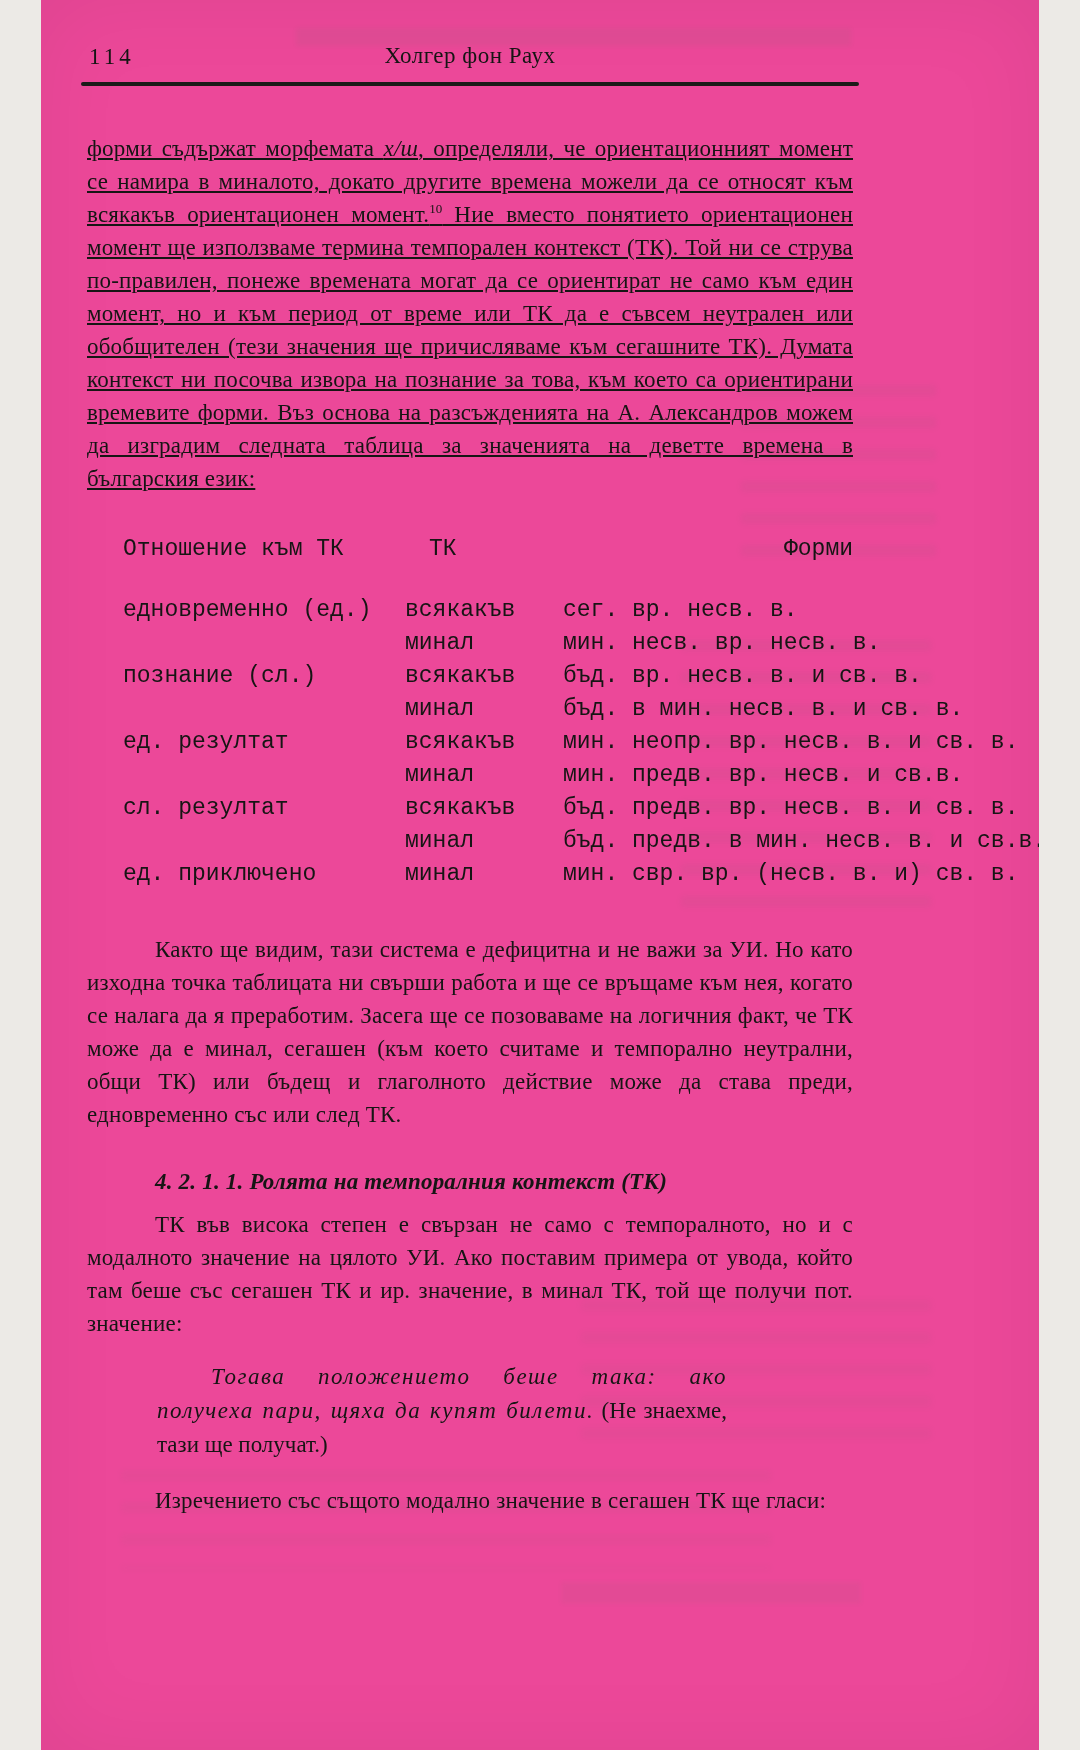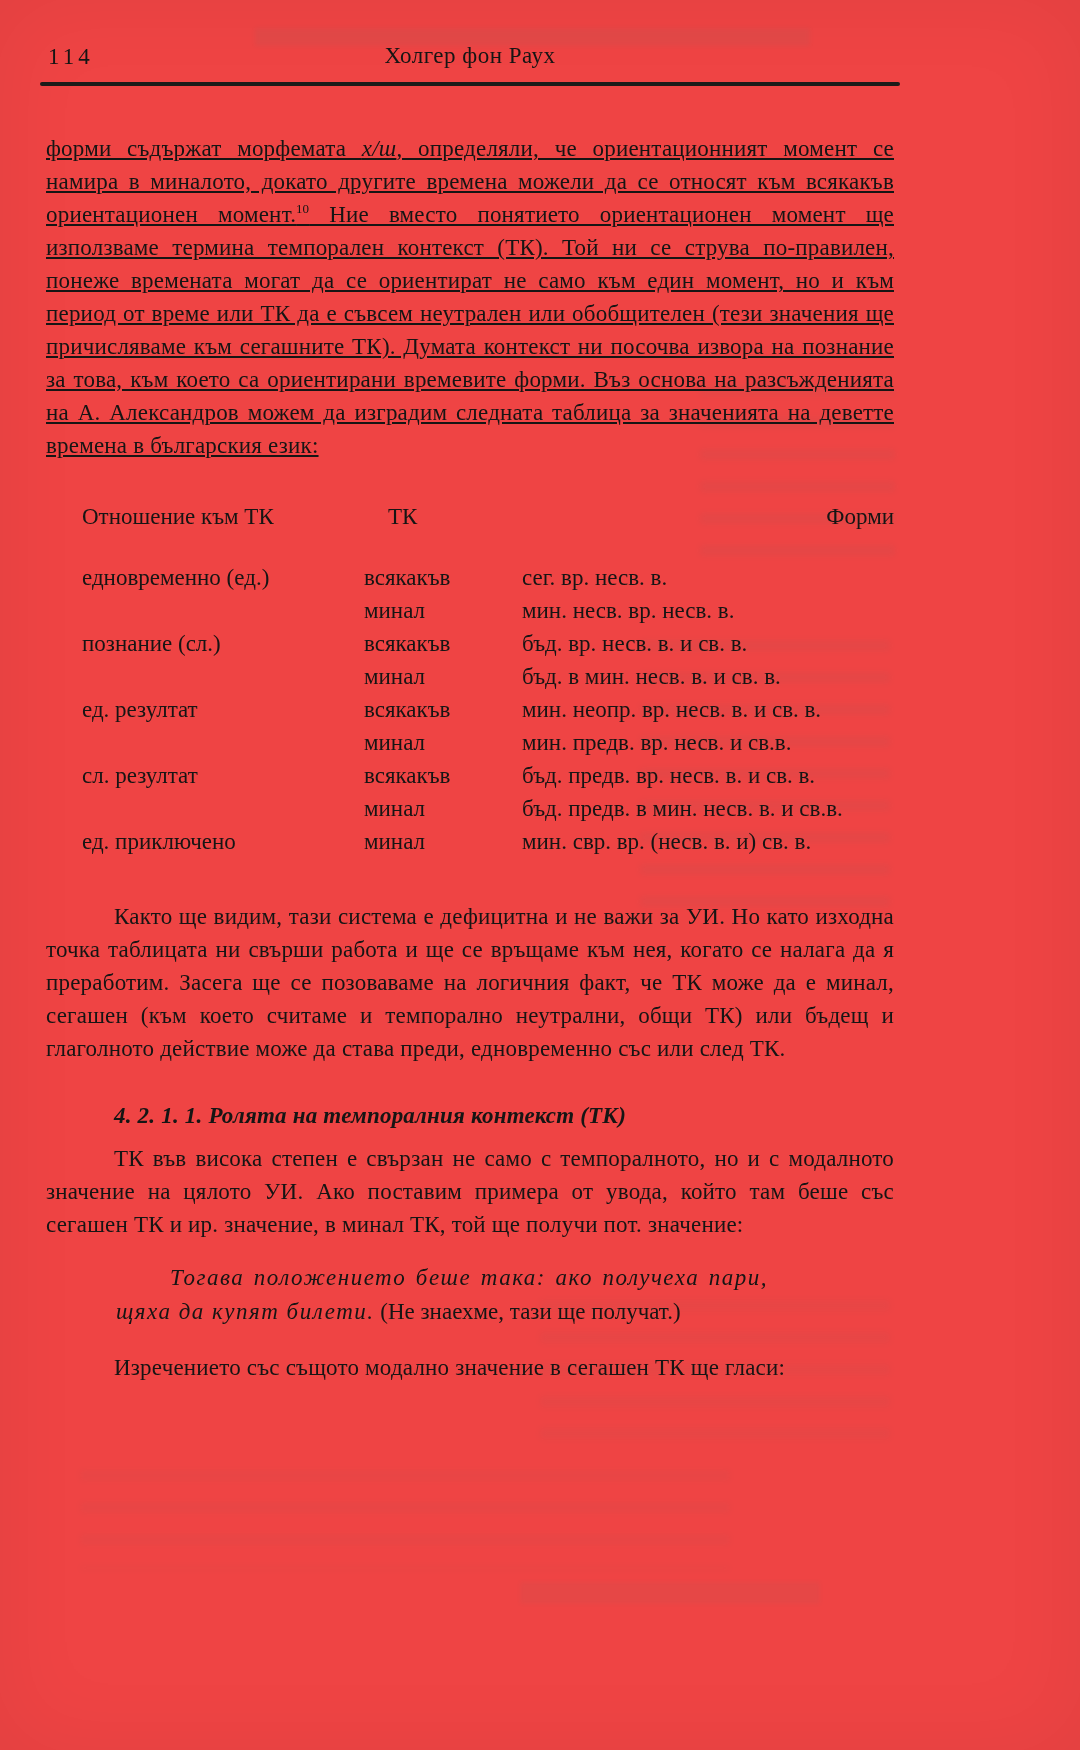--- a/index.html
+++ b/index.html
@@ -1,21 +1,21 @@
 <!DOCTYPE html>
 <html lang="bg"><head>
 <meta charset="utf-8">
 <style>
   html, body { margin: 0; padding: 0; background: #eceae6; }
   .page {
     position: relative;
-    width: 1080px;
+    width: 998px;
     height: 1750px;
     margin: 0 auto;
-    background: #ef4444;
+    background: #ec4899;
     box-shadow: inset 0 0 90px rgba(0,0,0,0.06);
     overflow: hidden;
     font-family: "Liberation Serif", "DejaVu Serif", serif;
     color: #161514;
   }
   .content {
     position: relative;
     z-index: 1;
     padding: 38px 186px 0 46px;
   }
@@ -40,21 +40,21 @@
   }
   .p-intro { margin-top: 46px; text-decoration: underline; }
   .indent { text-indent: 68px; }
   .p-discussion { margin-top: 42px; }
   .p-section-intro { margin-top: 10px; }
   .p-closing { margin-top: 22px; }
   sup.fn { font-size: 13px; line-height: 0; vertical-align: super; letter-spacing: 0; }
   .em-italic { font-style: italic; }
   
   .tense-table { margin: 38px 0 0 36px; font-size: 23px; line-height: 33px; }
-  .trow { display: grid; grid-template-columns: 282px 158px 1fr; }
+  .trow { display: grid; grid-template-columns: 282px 158px 1fr; font-family: Liberation Mono, monospace; }
   .trow .c1, .trow .c2, .trow .c3 { white-space: nowrap; }
   .thead { margin-bottom: 28px; }
   .thead .c2 { padding-left: 24px; }
   .thead .c3 { text-align: right; }
   
   .section-heading {
     margin: 34px 0 0 0; font-size: 23px; line-height: 33px;
     font-weight: bold; text-indent: 68px; letter-spacing: 0.2px; font-style: italic;
   }
   

